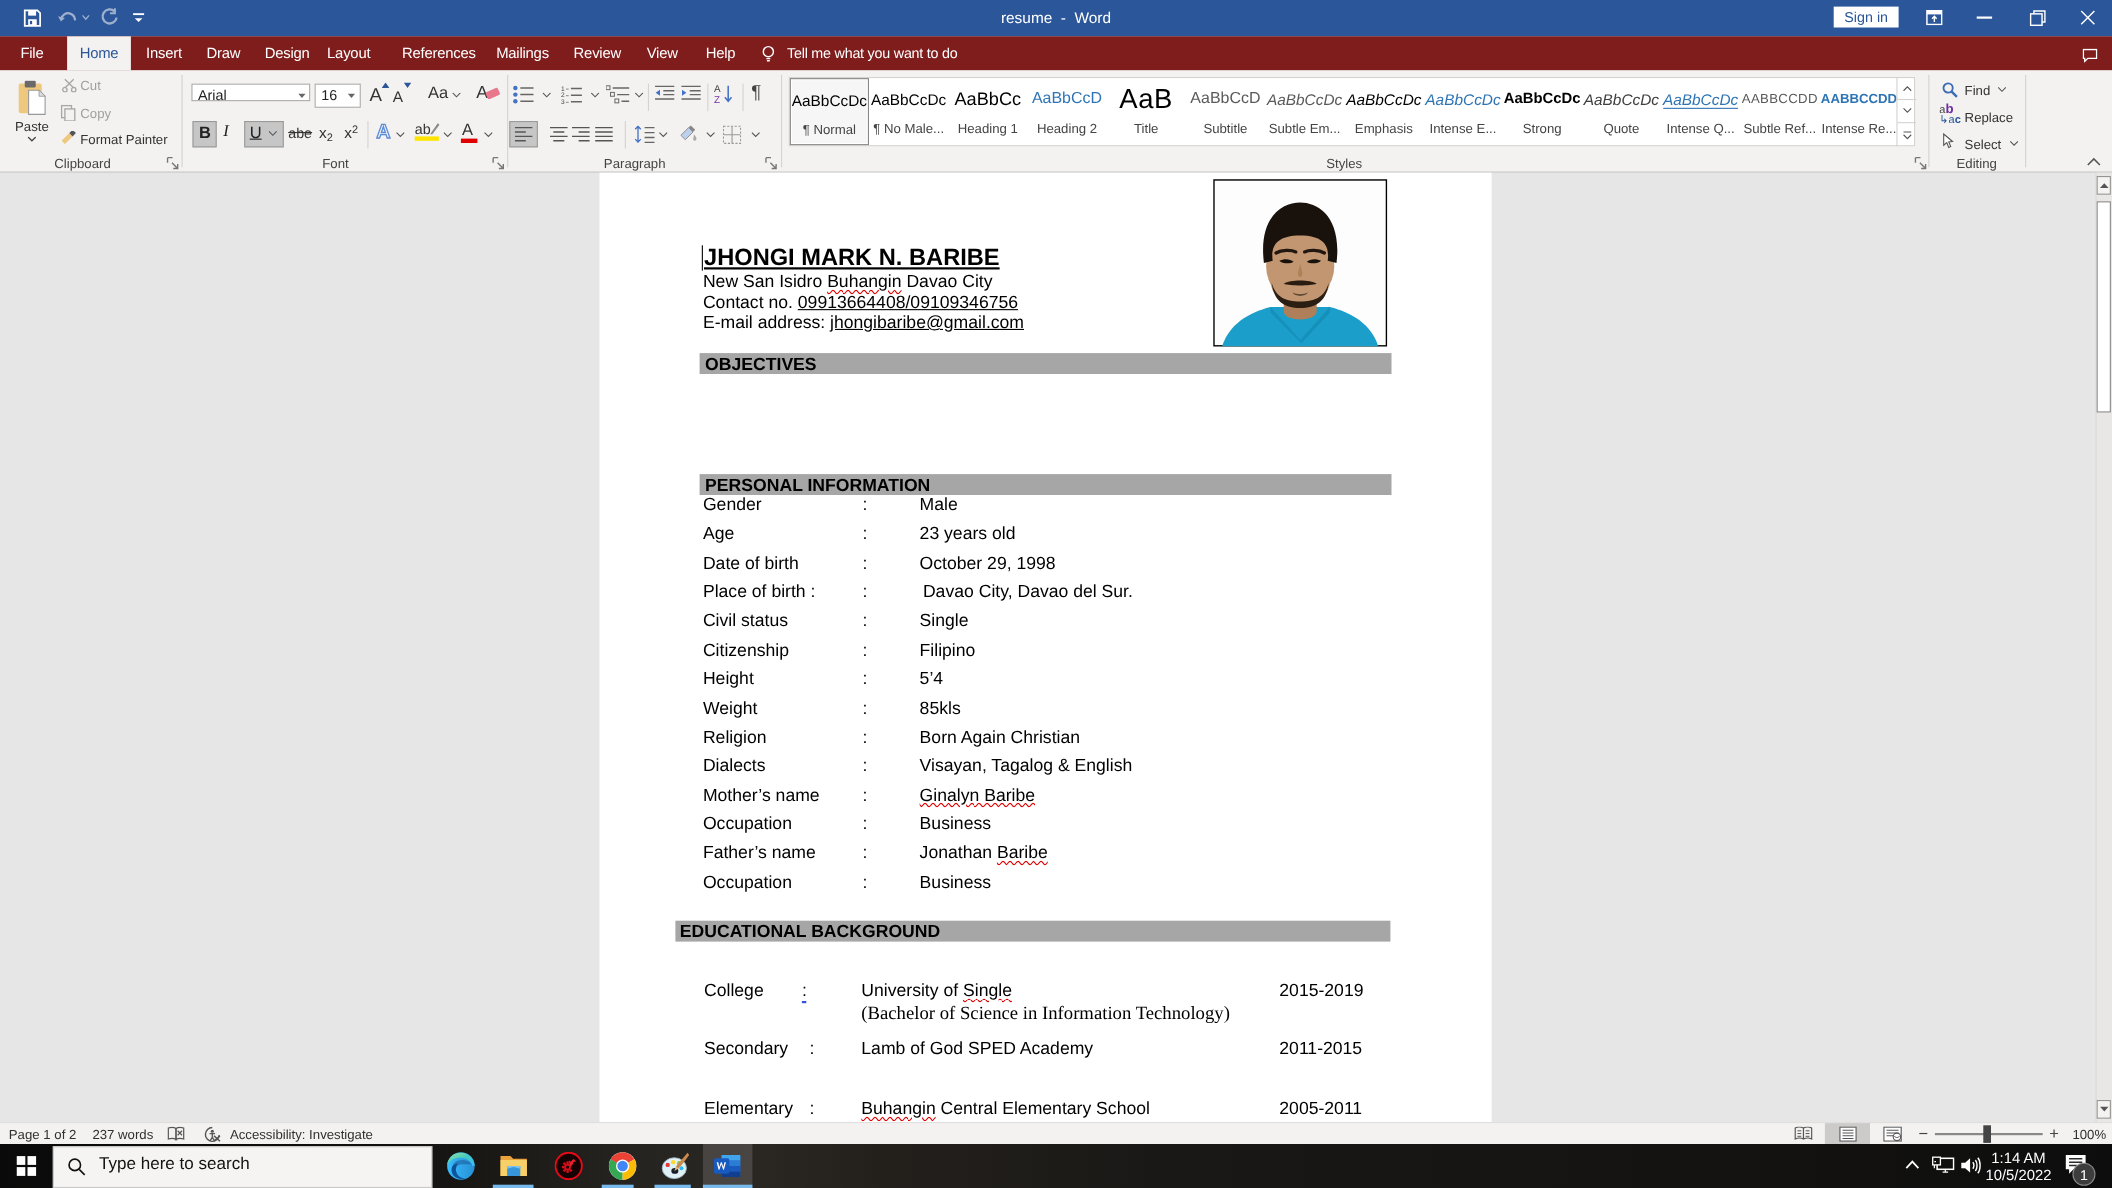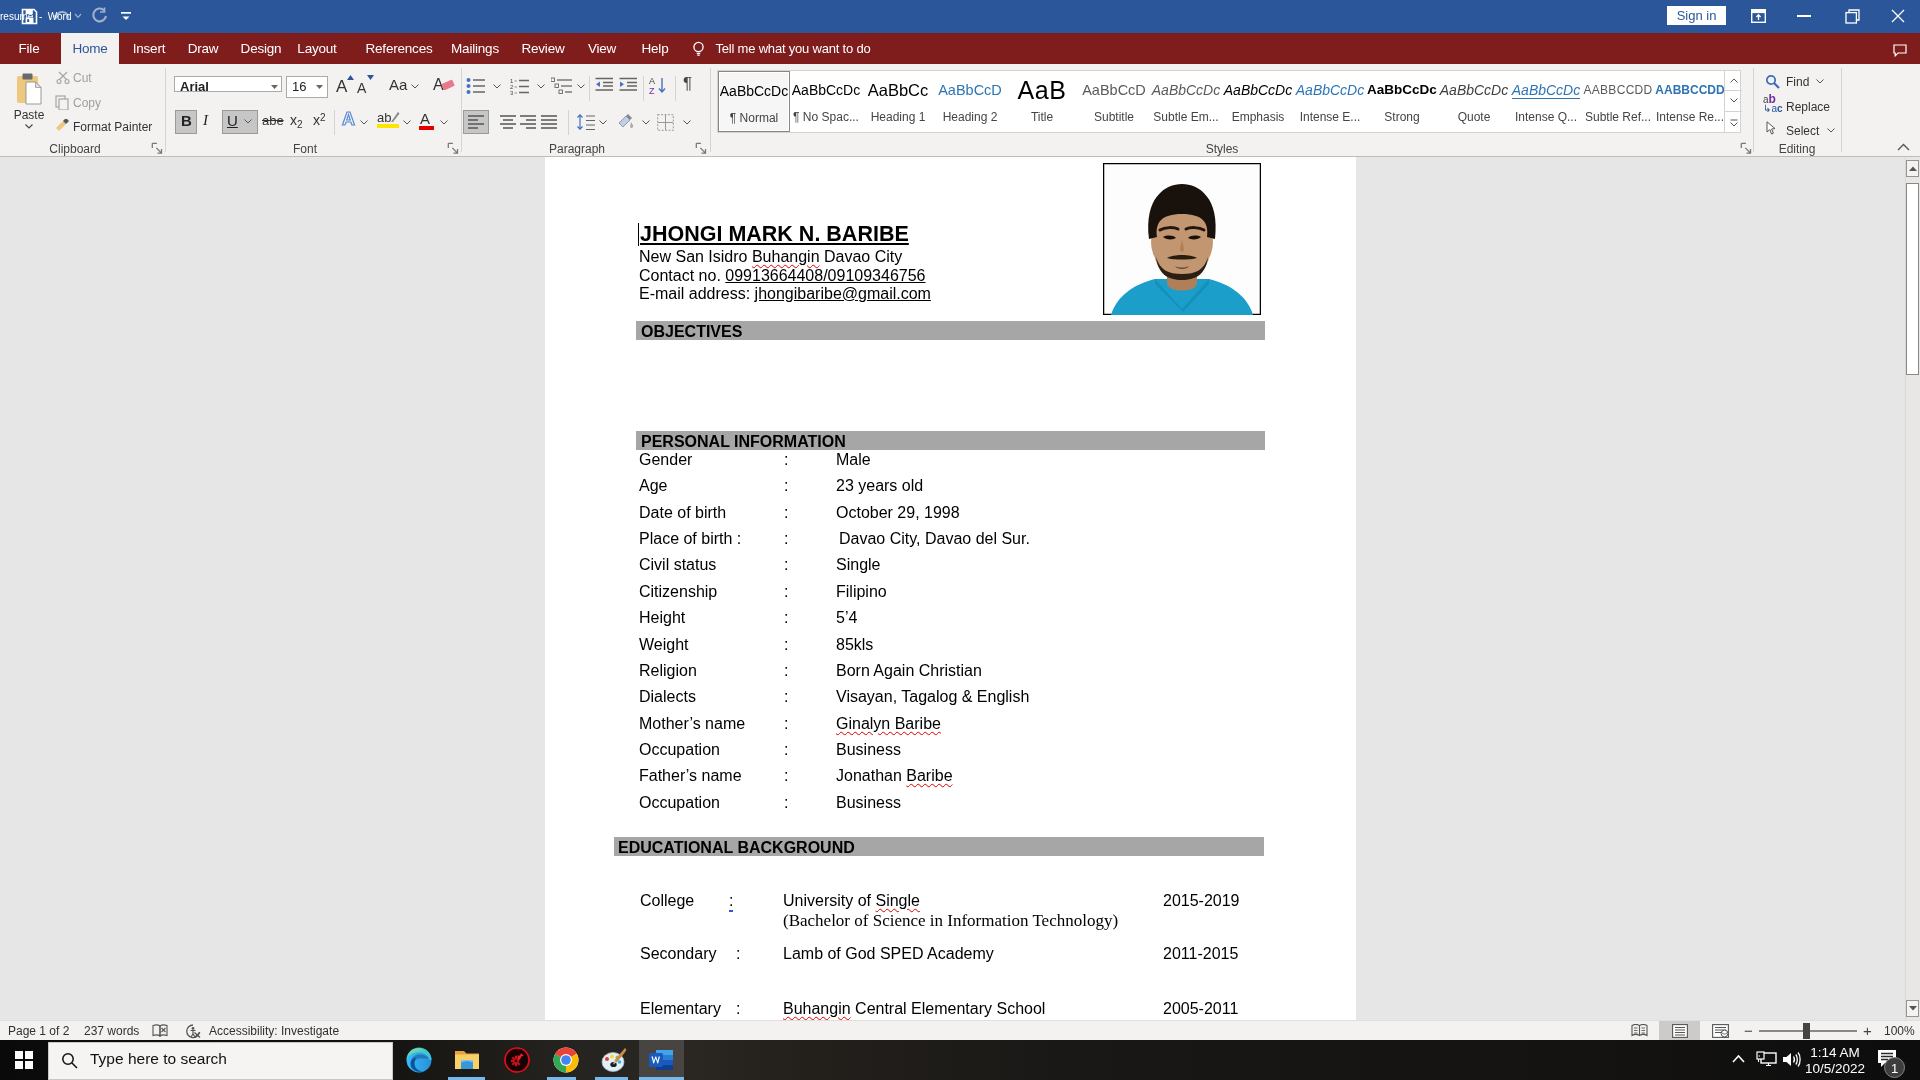--- a/index.html
+++ b/index.html
@@ -56,21 +56,21 @@
 
     <svg class="abs" style="left:90px;top:7px" width="18" height="18" viewBox="0 0 18 18">
       <path d="M14.2 3.4 A 6.4 6.4 0 1 0 16 9" fill="none" stroke="#9eb0cd" stroke-width="2.1"></path>
       <path d="M14.5 0.5 V5 H10" fill="none" stroke="#9eb0cd" stroke-width="1.7"></path>
     </svg>
 
     <svg class="abs" style="left:120px;top:11px" width="12" height="10" viewBox="0 0 12 10">
       <rect x="1" y="1" width="10" height="1.7" fill="#fff"></rect>
       <path d="M2.5 5.5 L6 9 L9.5 5.5 Z" fill="#fff"></path>
     </svg>
-    <div class="abs" style="left:0;top:0;width:1920px;height:33px;text-align:left;line-height:33px;color:#fff;font-size:10px;">resume&nbsp; -&nbsp; Word</div>
+    <div class="abs" style="left:0;top:0;width:1920px;height:33px;text-align:center;line-height:33px;color:#fff;font-size:14px;">resume&nbsp; -&nbsp; Word</div>
 
     <div class="abs" style="left:1667px;top:6px;width:59px;height:19px;background:#fff;color:#2b579a;font-size:13px;text-align:center;line-height:19px;">Sign in</div>
 
     <svg class="abs" style="left:1751px;top:9px" width="15" height="14" viewBox="0 0 15 14">
       <rect x="0.7" y="0.7" width="13.6" height="12.6" fill="none" stroke="#fff" stroke-width="1.4"></rect>
       <rect x="0.7" y="0.7" width="13.6" height="3.4" fill="#fff"></rect>
       <path d="M7.5 11 V6 M5.4 8 L7.5 5.8 L9.6 8" fill="none" stroke="#fff" stroke-width="1.3"></path>
     </svg>
 
     <div class="abs" style="left:1797px;top:15px;width:14px;height:1.6px;background:#fff;"></div>
@@ -135,21 +135,21 @@
       <path d="M1 9 L8 2 L11 5 L4 12 Z" fill="#edc87e"></path>
       <path d="M8 2 L11 5 L14 2 L11 -1 Z" fill="#555"></path>
     </svg>
     <div class="abs rtxt" style="left:73px;top:56px;text-align:right;">Format Painter</div>
     <div class="glabel" style="left:20px;width:110px;">Clipboard</div>
     <svg class="launcher" style="left:150px;" width="13" height="13" viewBox="0 0 13 13">
       <path d="M2 2 H6 M2 2 V6 M10 7 V10.5 H6.5 M10 10.5 L5.5 6" stroke="#777" stroke-width="1.1" fill="none"></path>
     </svg>
     <div class="gsep" style="left:165px;"></div>
 
-    <div class="abs" style="left:174px;top:12px;width:108px;height:16px;background:#fff;border:1px solid #acaaa8;font-size:13px;color:#222;line-height:20px;padding-left:5px;font-weight:bold;">Arial</div>
+    <div class="abs" style="left:174px;top:12px;width:108px;height:16px;background:#fff;border:1px solid #acaaa8;font-size:13px;color:#222;line-height:20px;padding-left:5px;">Arial</div>
     <svg class="abs" style="left:271px;top:21px" width="7" height="4" viewBox="0 0 7 4">
         <path d="M0 0 H7 L3.5 4 Z" fill="#666"></path>
       </svg>
     <div class="abs" style="left:286px;top:12px;width:42px;height:22px;background:#fff;border:1px solid #acaaa8;font-size:13px;color:#222;line-height:20px;padding-left:5px;">16</div>
     <svg class="abs" style="left:316px;top:21px" width="7" height="4" viewBox="0 0 7 4">
         <path d="M0 0 H7 L3.5 4 Z" fill="#666"></path>
       </svg>
 
     <div class="abs" style="left:336px;top:13px;font-size:17px;color:#333;">A</div>
     <svg class="abs" style="left:347px;top:11px" width="7" height="5" viewBox="0 0 7 5">
@@ -301,21 +301,21 @@
     </svg>
     <div class="gsep" style="left:710px;"></div>
 
     <div class="abs" style="left:717px;top:6px;width:1024px;height:63px;background:#fff;border:1px solid #d5d2cf;"></div>
     <div class="abs stycard" style="left:718px;background:#f6f6f6;border:1px solid #8a8886;box-shadow:0 0 0 1px #fff inset;">
   <div class="stysample" style="color:#000;font-size:14px">AaBbCcDc</div>
   <div class="stylabel">¶ Normal</div>
 </div>
 <div class="abs stycard" style="left:790px;">
   <div class="stysample" style="color:#000;font-size:14px">AaBbCcDc</div>
-  <div class="stylabel">¶ No Spac...</div>
+  <div class="stylabel">¶ No Male...</div>
 </div>
 <div class="abs stycard" style="left:862px;">
   <div class="stysample" style="color:#000000;font-size:16.5px">AaBbCc</div>
   <div class="stylabel">Heading 1</div>
 </div>
 <div class="abs stycard" style="left:934px;">
   <div class="stysample" style="color:#2e74b5;font-size:14.5px">AaBbCcD</div>
   <div class="stylabel">Heading 2</div>
 </div>
 <div class="abs stycard" style="left:1006px;">

